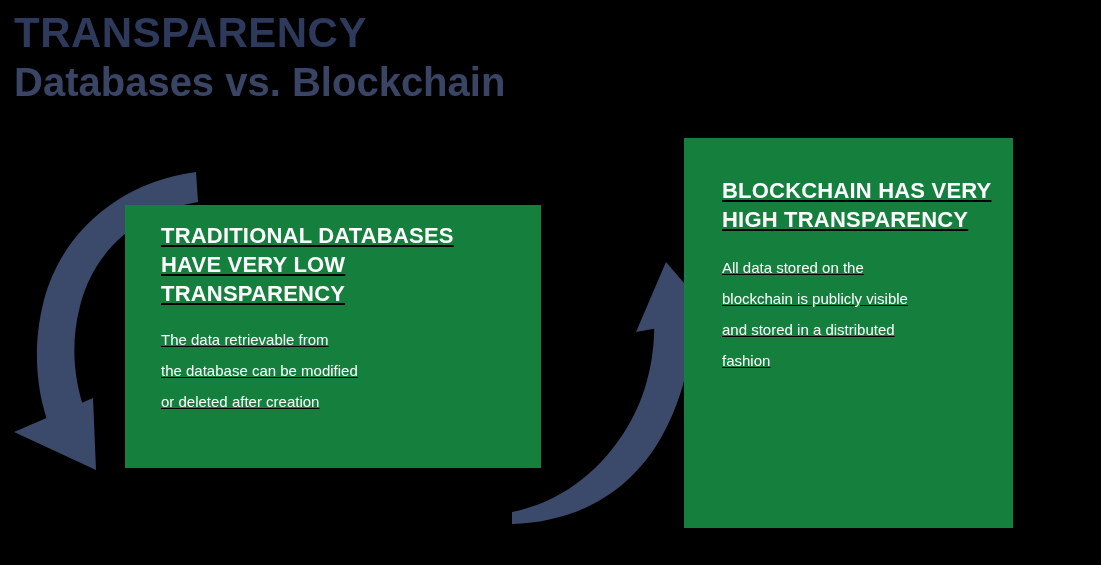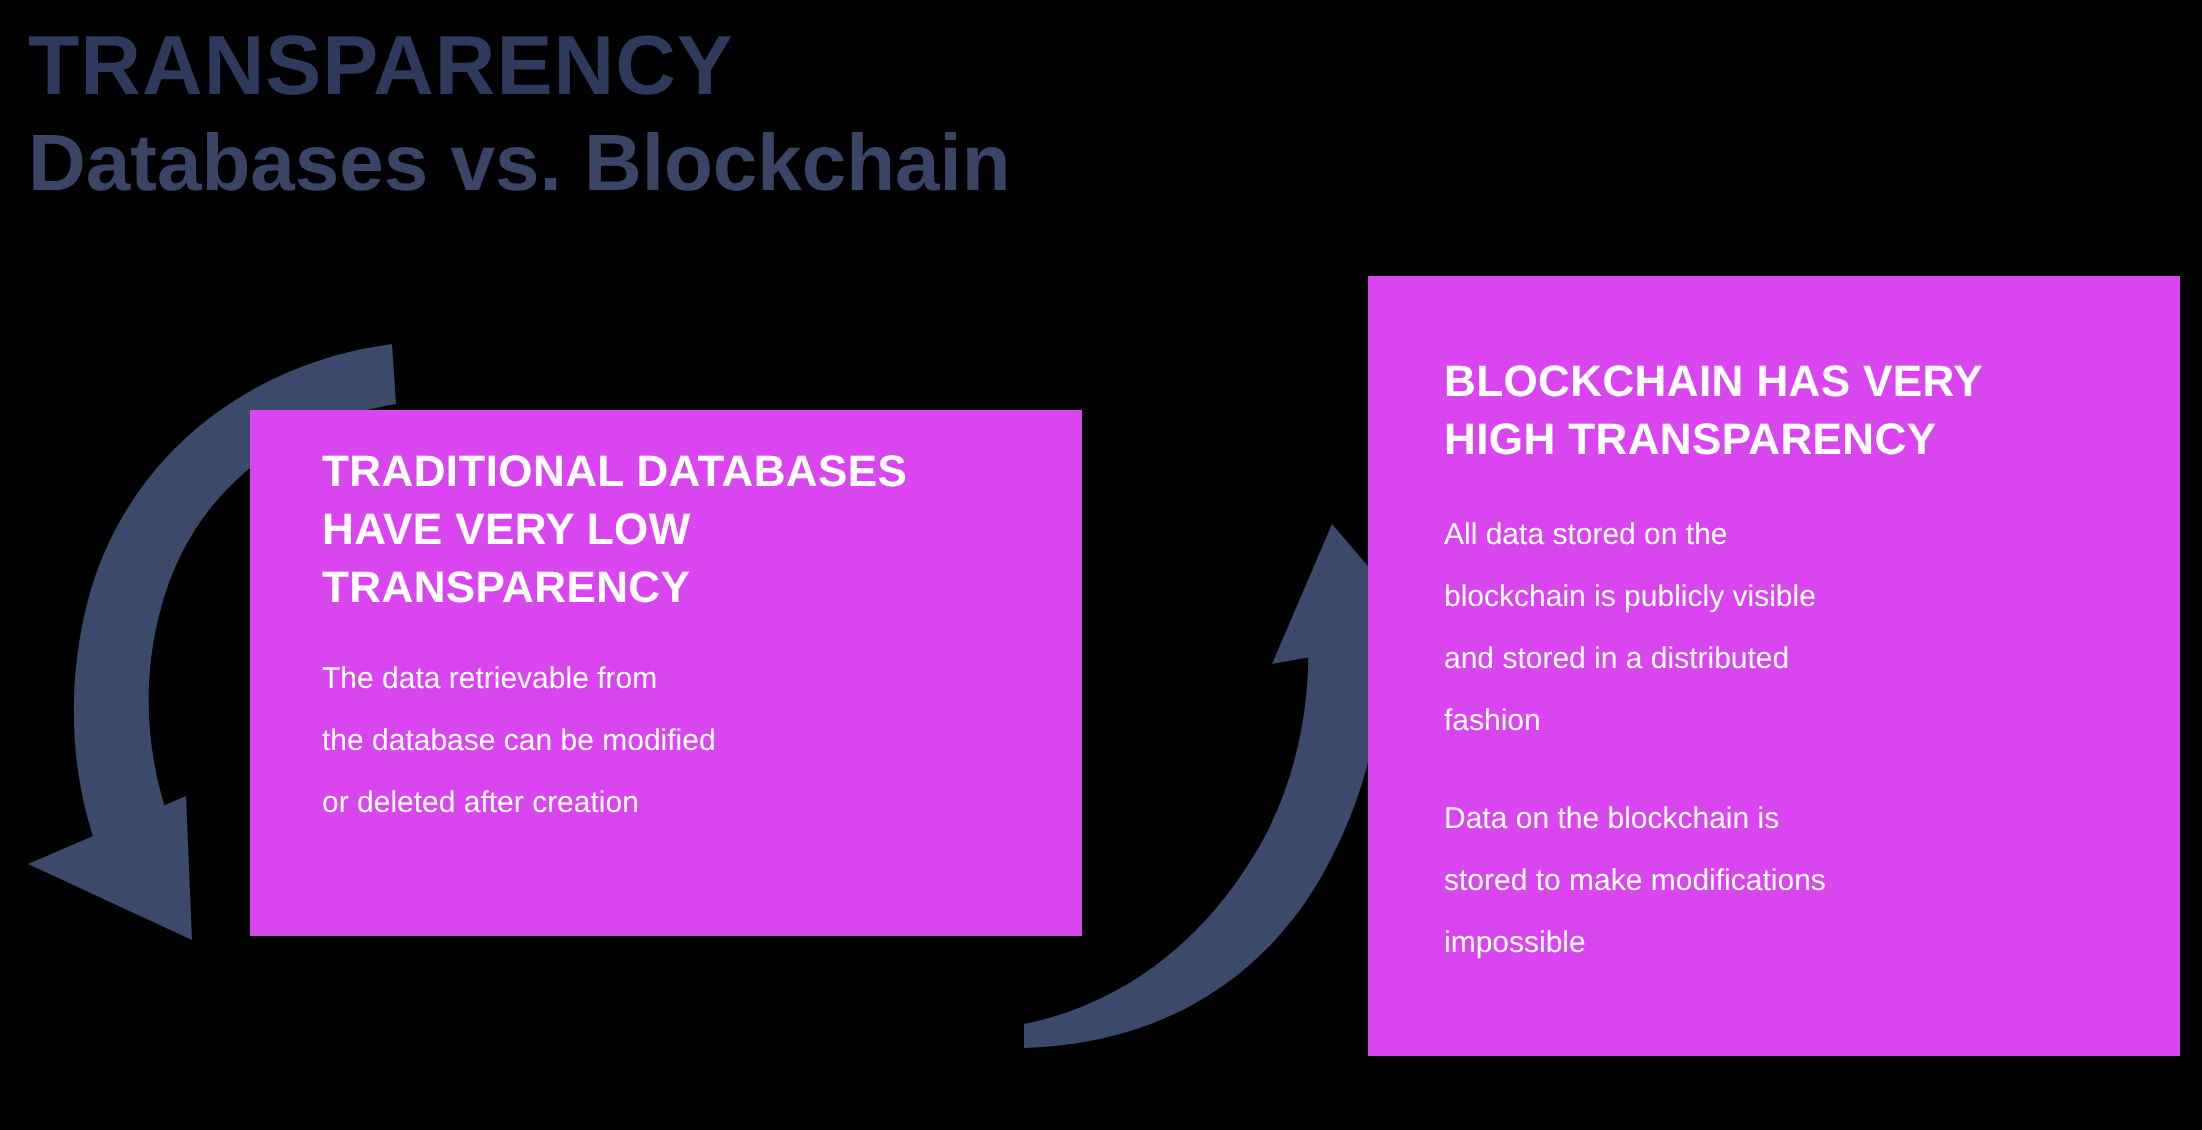--- a/index.html
+++ b/index.html
@@ -6,21 +6,21 @@
   html, body {
     margin: 0;
     padding: 0;
     background: #000000;
   }
   body {
     font-family: "Liberation Sans", sans-serif;
   }
   #infographic {
     position: relative;
-    width: 1101px;
+    width: 1013px;
     height: 565px;
     background: #000000;
     overflow: hidden;
   }
 
   
   #title-block {
     position: absolute;
     left: 14px;
     top: 8px;
@@ -51,21 +51,22 @@
     top: 0;
     width: 1101px;
     height: 565px;
     pointer-events: none;
   }
 
   
   .panel {
     position: absolute;
     box-sizing: border-box;
-    background: #d946ef;
+    background: #15803d;
+    text-decoration: underline;
   }
   #panel-databases {
     left: 125px;
     top: 205px;
     width: 416px;
     height: 263px;
     padding: 16px 24px 0 36px;
   }
   #panel-blockchain {
     left: 684px;
@@ -144,18 +145,15 @@
 or deleted after creation</div>
   </div>
 
   <div class="panel" id="panel-blockchain">
     <div class="panel-heading">BLOCKCHAIN HAS VERY
 HIGH TRANSPARENCY</div>
     <div class="panel-body">All data stored on the
 blockchain is publicly visible
 and stored in a distributed
 fashion</div>
-    <div class="panel-body">Data on the blockchain is
-stored to make modifications
-impossible</div>
   </div>
 
 </div>
 
 </body></html>

